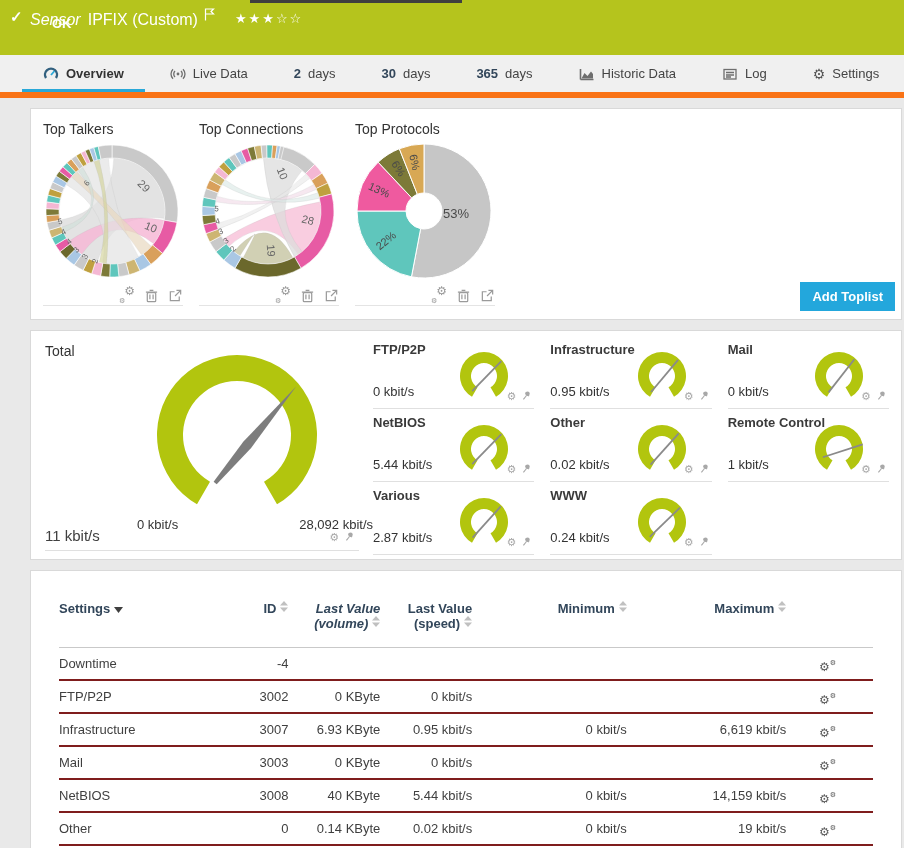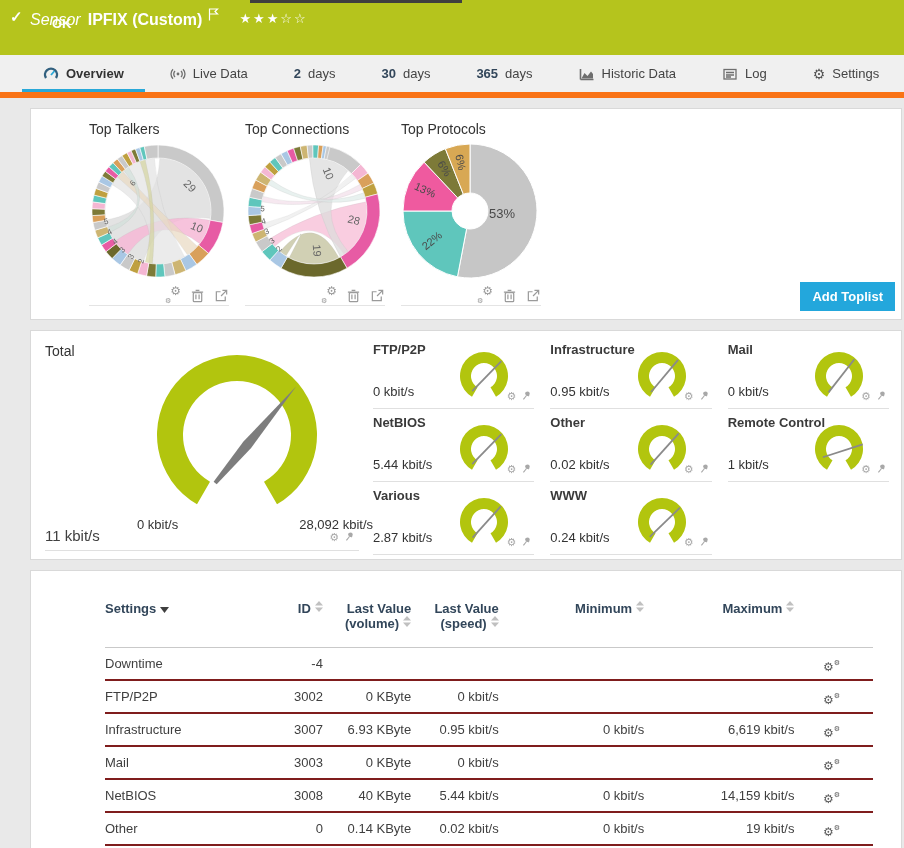--- a/index.html
+++ b/index.html
@@ -6,38 +6,38 @@
   html,body { width: 904px; height: 848px; overflow: hidden; background:#e9e9e9;
     font-family:"Liberation Sans", sans-serif; }
   .icon-glyph { font-family:"DejaVu Sans", sans-serif; }
 
   
   .hdr { position:relative; height:55px; background:#b5c41d; color:#fff; }
   .hdr-strip { position:absolute; left:250px; top:0; width:212px; height:3px; background:#3f3f3f; }
   .hdr-check { position:absolute; left:10px; top:8px; font-size:15px; font-weight:bold; }
   .hdr-line { position:absolute; left:30px; top:7px; font-size:16px; white-space:nowrap; }
   .hdr-sensor { font-style:italic; margin-right:7px; }
-  .hdr-title { font-weight:bold; }
+  .hdr-title { font-weight:normal; }
   .hdr-flag { display:inline-block; margin-left:6px; vertical-align:4px; }
   .hdr-stars { margin-left:20px; font-size:13px; letter-spacing:2px; vertical-align:2px; }
   .hdr-status { position:absolute; left:52px; top:16px; font-size:13px; font-weight:bold; }
 
   
   .tabs { height:43px; background:#f0f0f0; border-bottom:6px solid #f97316;
           display:flex; padding-left:20px; }
   .tab { display:flex; align-items:center; gap:7px; padding:0 23px; font-size:13px;
          color:#444; position:relative; cursor:pointer; }
   .tab .t-ico { color:#6e6e6e; display:flex; align-items:center; }
   .tab .t-num { font-weight:bold; color:#32465a; }
   .tab.active { font-weight:bold; color:#333; }
   .tab.active::after { content:""; position:absolute; left:2px; right:2px; bottom:0;
          height:3px; background:#29a8d8; }
 
   
-  .card { background:#fff; border:1px solid #d9d9d9; margin:10px 2px 0 30px; position:relative;padding-left:46px; }
+  .card { background:#fff; border:1px solid #d9d9d9; margin:10px 2px 0 30px; position:relative; }
   .card1 { height:212px; }
   .card2 { height:230px; }
   .card3 { height:300px; }
 
   
   .cells { display:flex; gap:16px; padding:12px 10px 0 12px; }
   .cell { width:140px; border-bottom:1px solid #e4e4e4; padding-bottom:1px; }
   .cell-title { font-size:14px; color:#333; margin-bottom:4px; }
   .icon-row { display:flex; justify-content:flex-end; gap:9px; align-items:center;
               height:18px; margin-top:1px; }
@@ -484,21 +484,21 @@
     <table>
       <thead>
           <tr id="tbl-head">
             <th class="ch" style="width: 175px;"><span>Settings</span><svg width="9" height="8" class="sorticon">
                 <polygon points="0,2 9,2 4.5,8" fill="#3f3f3f"></polygon>
               </svg></th>
             <th style="width: 55px;"><span>ID</span><svg width="8" height="12" class="sorticon">
                 <polygon points="0,4.5 8,4.5 4,0" fill="#c0c0c0"></polygon>
                 <polygon points="0,6.5 8,6.5 4,11" fill="#c0c0c0"></polygon>
               </svg></th>
-            <th style="width: 92px;"><span>Last Value (volume)</span><svg width="8" height="12" class="sorticon">
+            <th style="width: 92px; font-style: italic;"><span>Last Value (volume)</span><svg width="8" height="12" class="sorticon">
                 <polygon points="0,4.5 8,4.5 4,0" fill="#c0c0c0"></polygon>
                 <polygon points="0,6.5 8,6.5 4,11" fill="#c0c0c0"></polygon>
               </svg></th>
             <th style="width: 92px;"><span>Last Value (speed)</span><svg width="8" height="12" class="sorticon">
                 <polygon points="0,4.5 8,4.5 4,0" fill="#c0c0c0"></polygon>
                 <polygon points="0,6.5 8,6.5 4,11" fill="#c0c0c0"></polygon>
               </svg></th>
             <th style="width: 155px;"><span>Minimum</span><svg width="8" height="12" class="sorticon">
                 <polygon points="0,4.5 8,4.5 4,0" fill="#c0c0c0"></polygon>
                 <polygon points="0,6.5 8,6.5 4,11" fill="#c0c0c0"></polygon>

